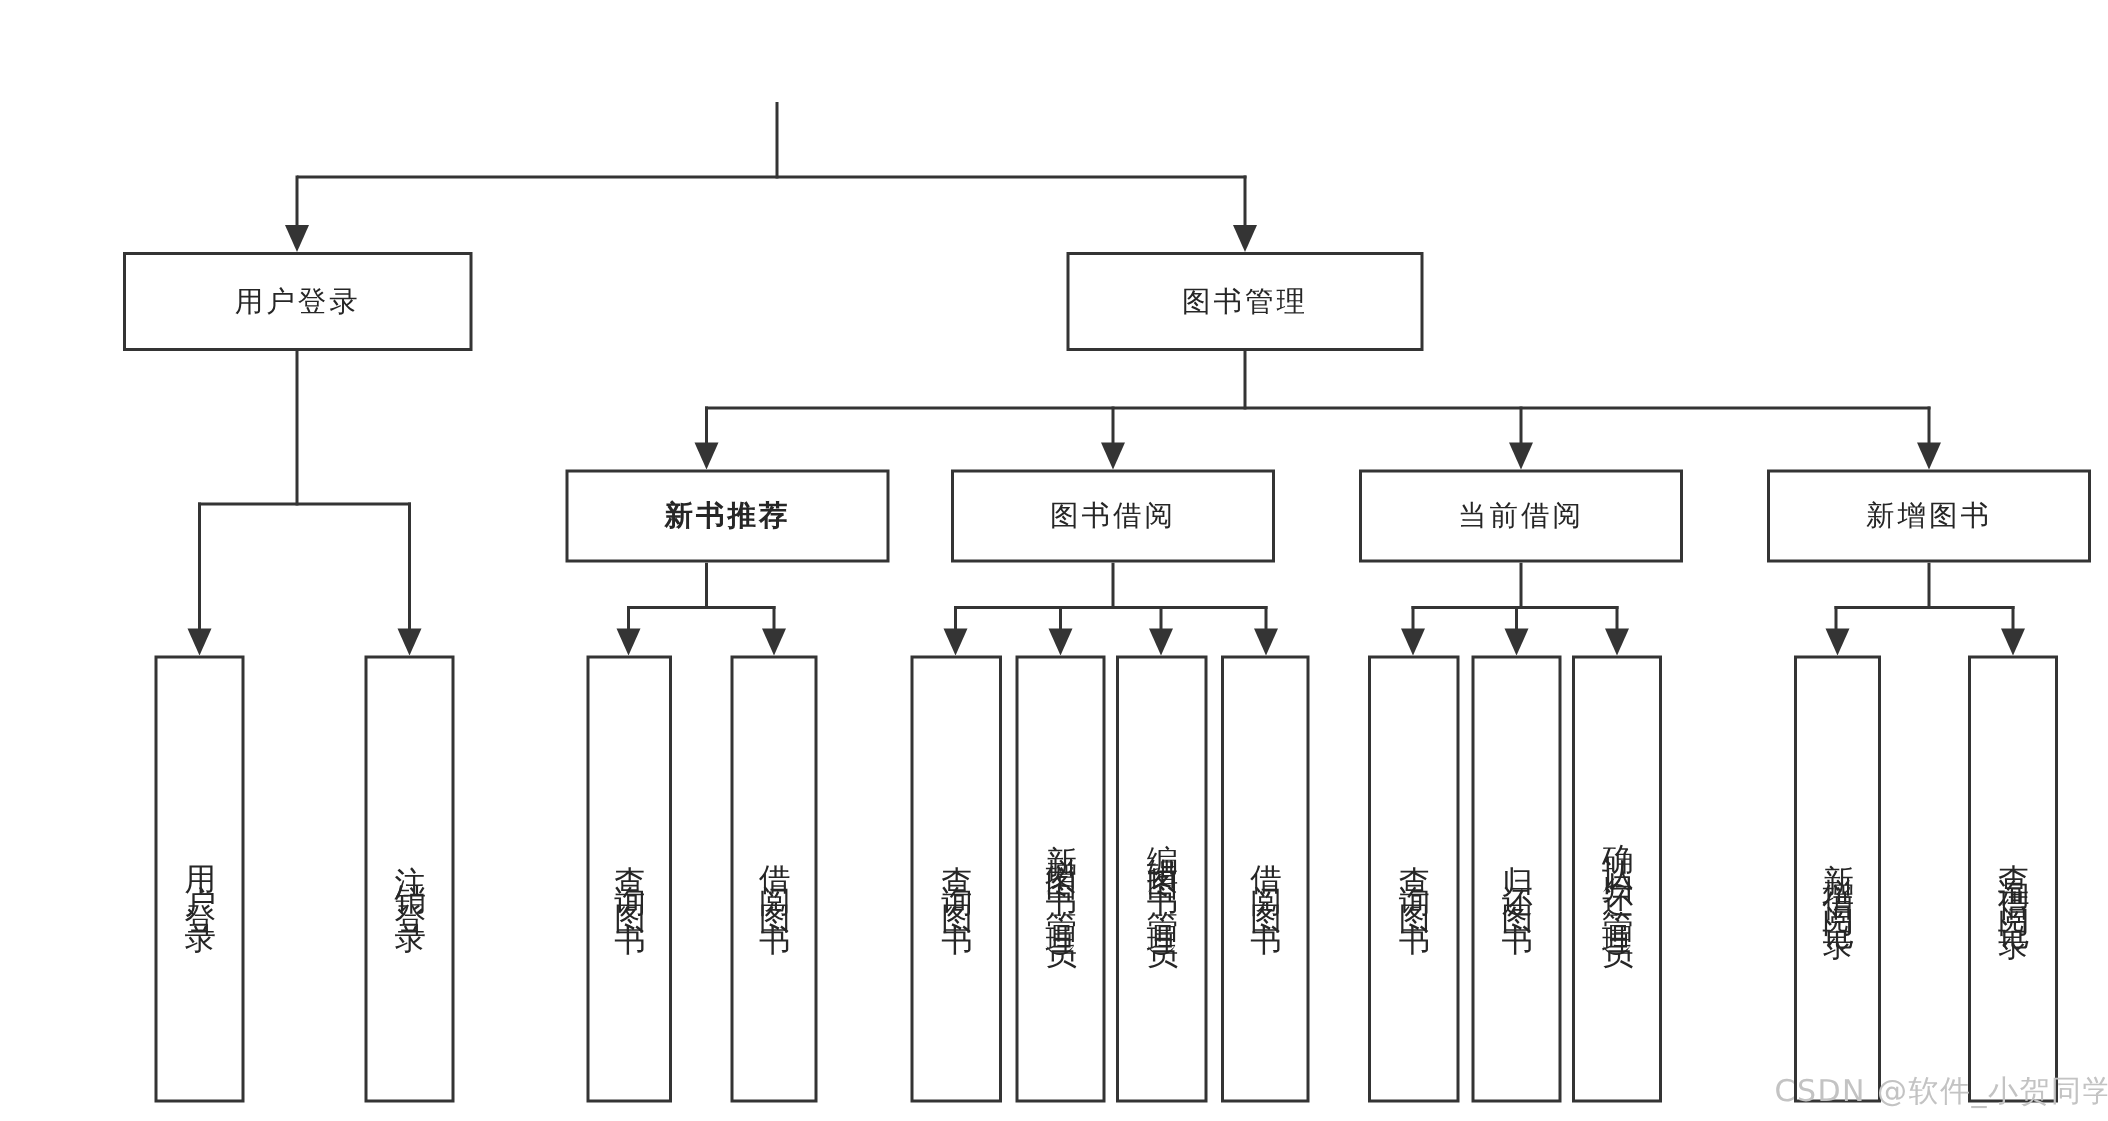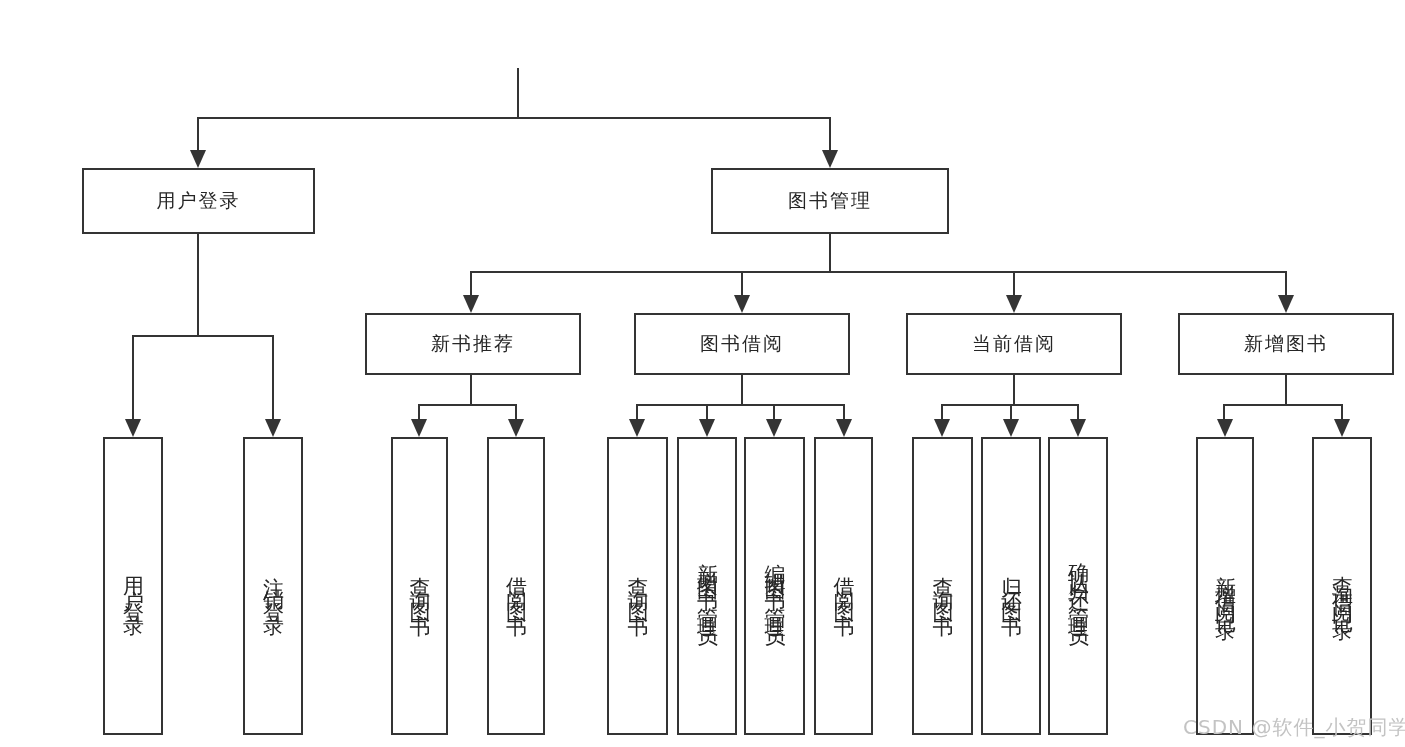--- a/index.html
+++ b/index.html
@@ -95,21 +95,21 @@
   <div class="ar" style="left:1334px;top:419px;"></div>
 
 
   <div class="box" style="left:82px;top:168px;width:233px;height:66px;">
     <span class="h-label">用户登录</span>
   </div>
   <div class="box" style="left:711px;top:168px;width:238px;height:66px;">
     <span class="h-label">图书管理</span>
   </div>
 
-  <div class="box" style="left:365px;top:313px;width:216px;height:62px;">
+  <div class="box" style="left:377px;top:313px;width:216px;height:62px;font-weight:bold;">
     <span class="h-label">新书推荐</span>
   </div>
   <div class="box" style="left:906px;top:313px;width:216px;height:62px;">
     <span class="h-label">当前借阅</span>
   </div>
   <div class="box" style="left:634px;top:313px;width:216px;height:62px;">
     <span class="h-label">图书借阅</span>
   </div>
   <div class="box" style="left:1178px;top:313px;width:216px;height:62px;">
     <span class="h-label">新增图书</span>

